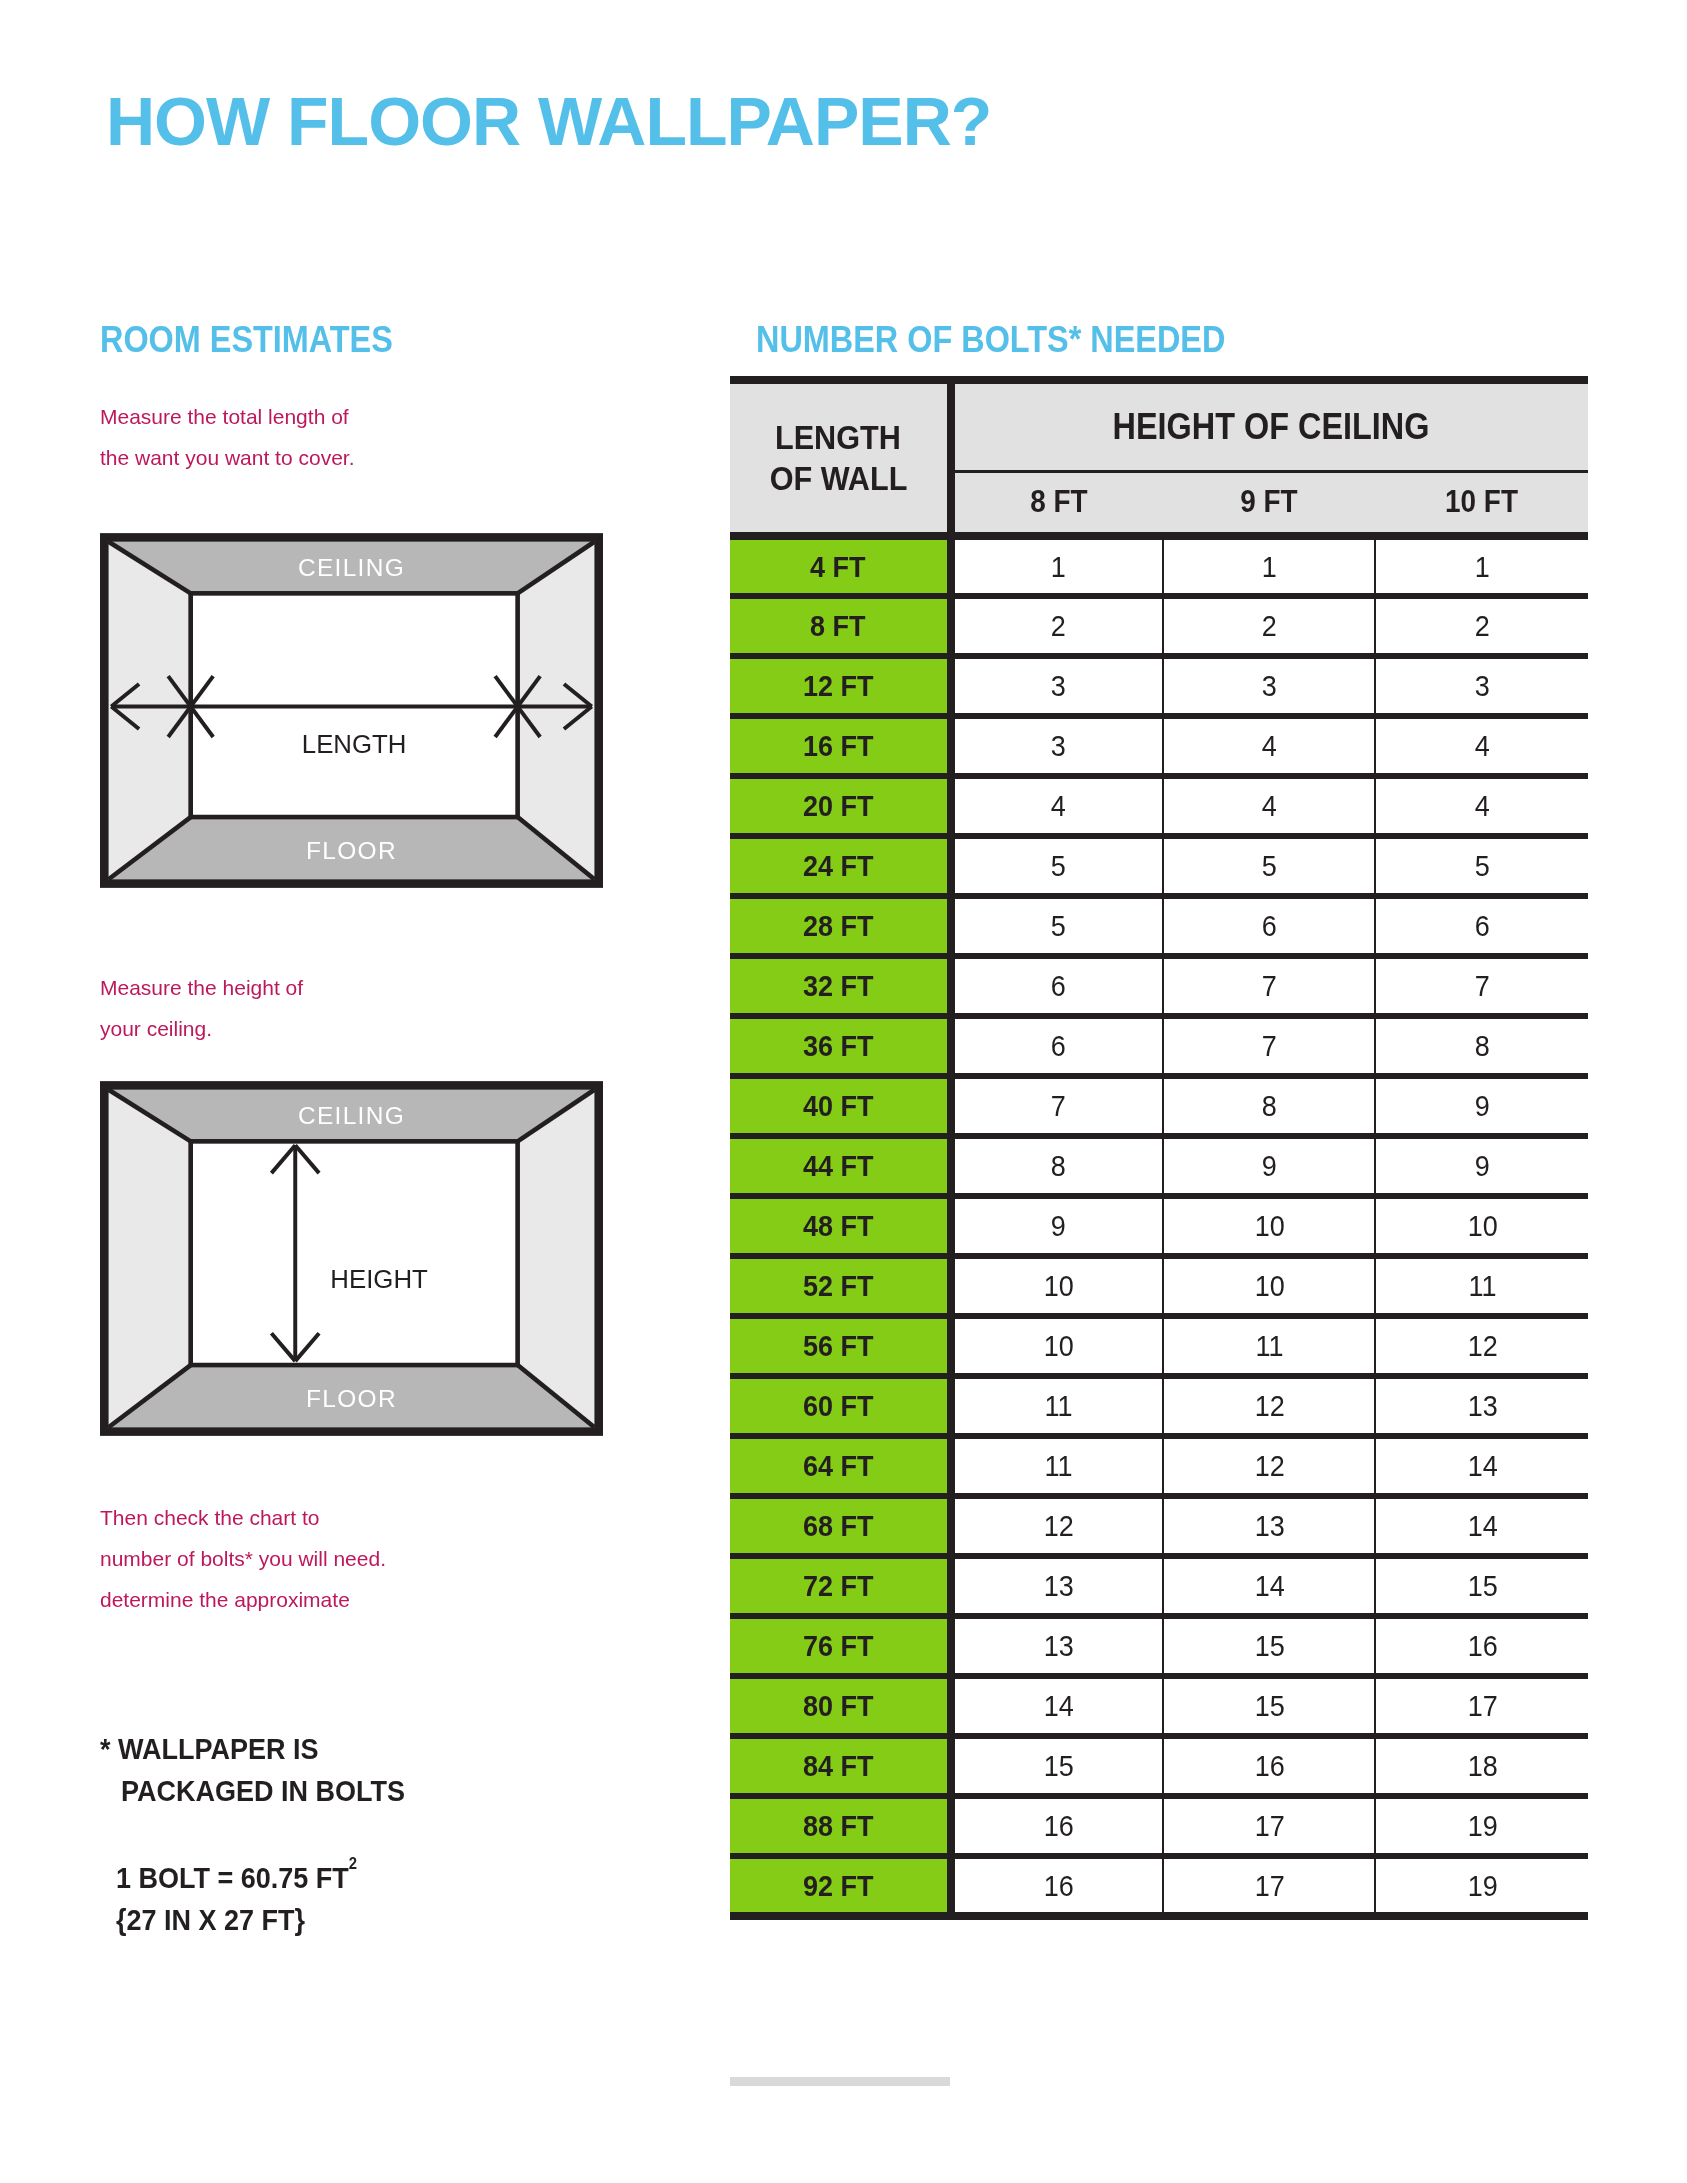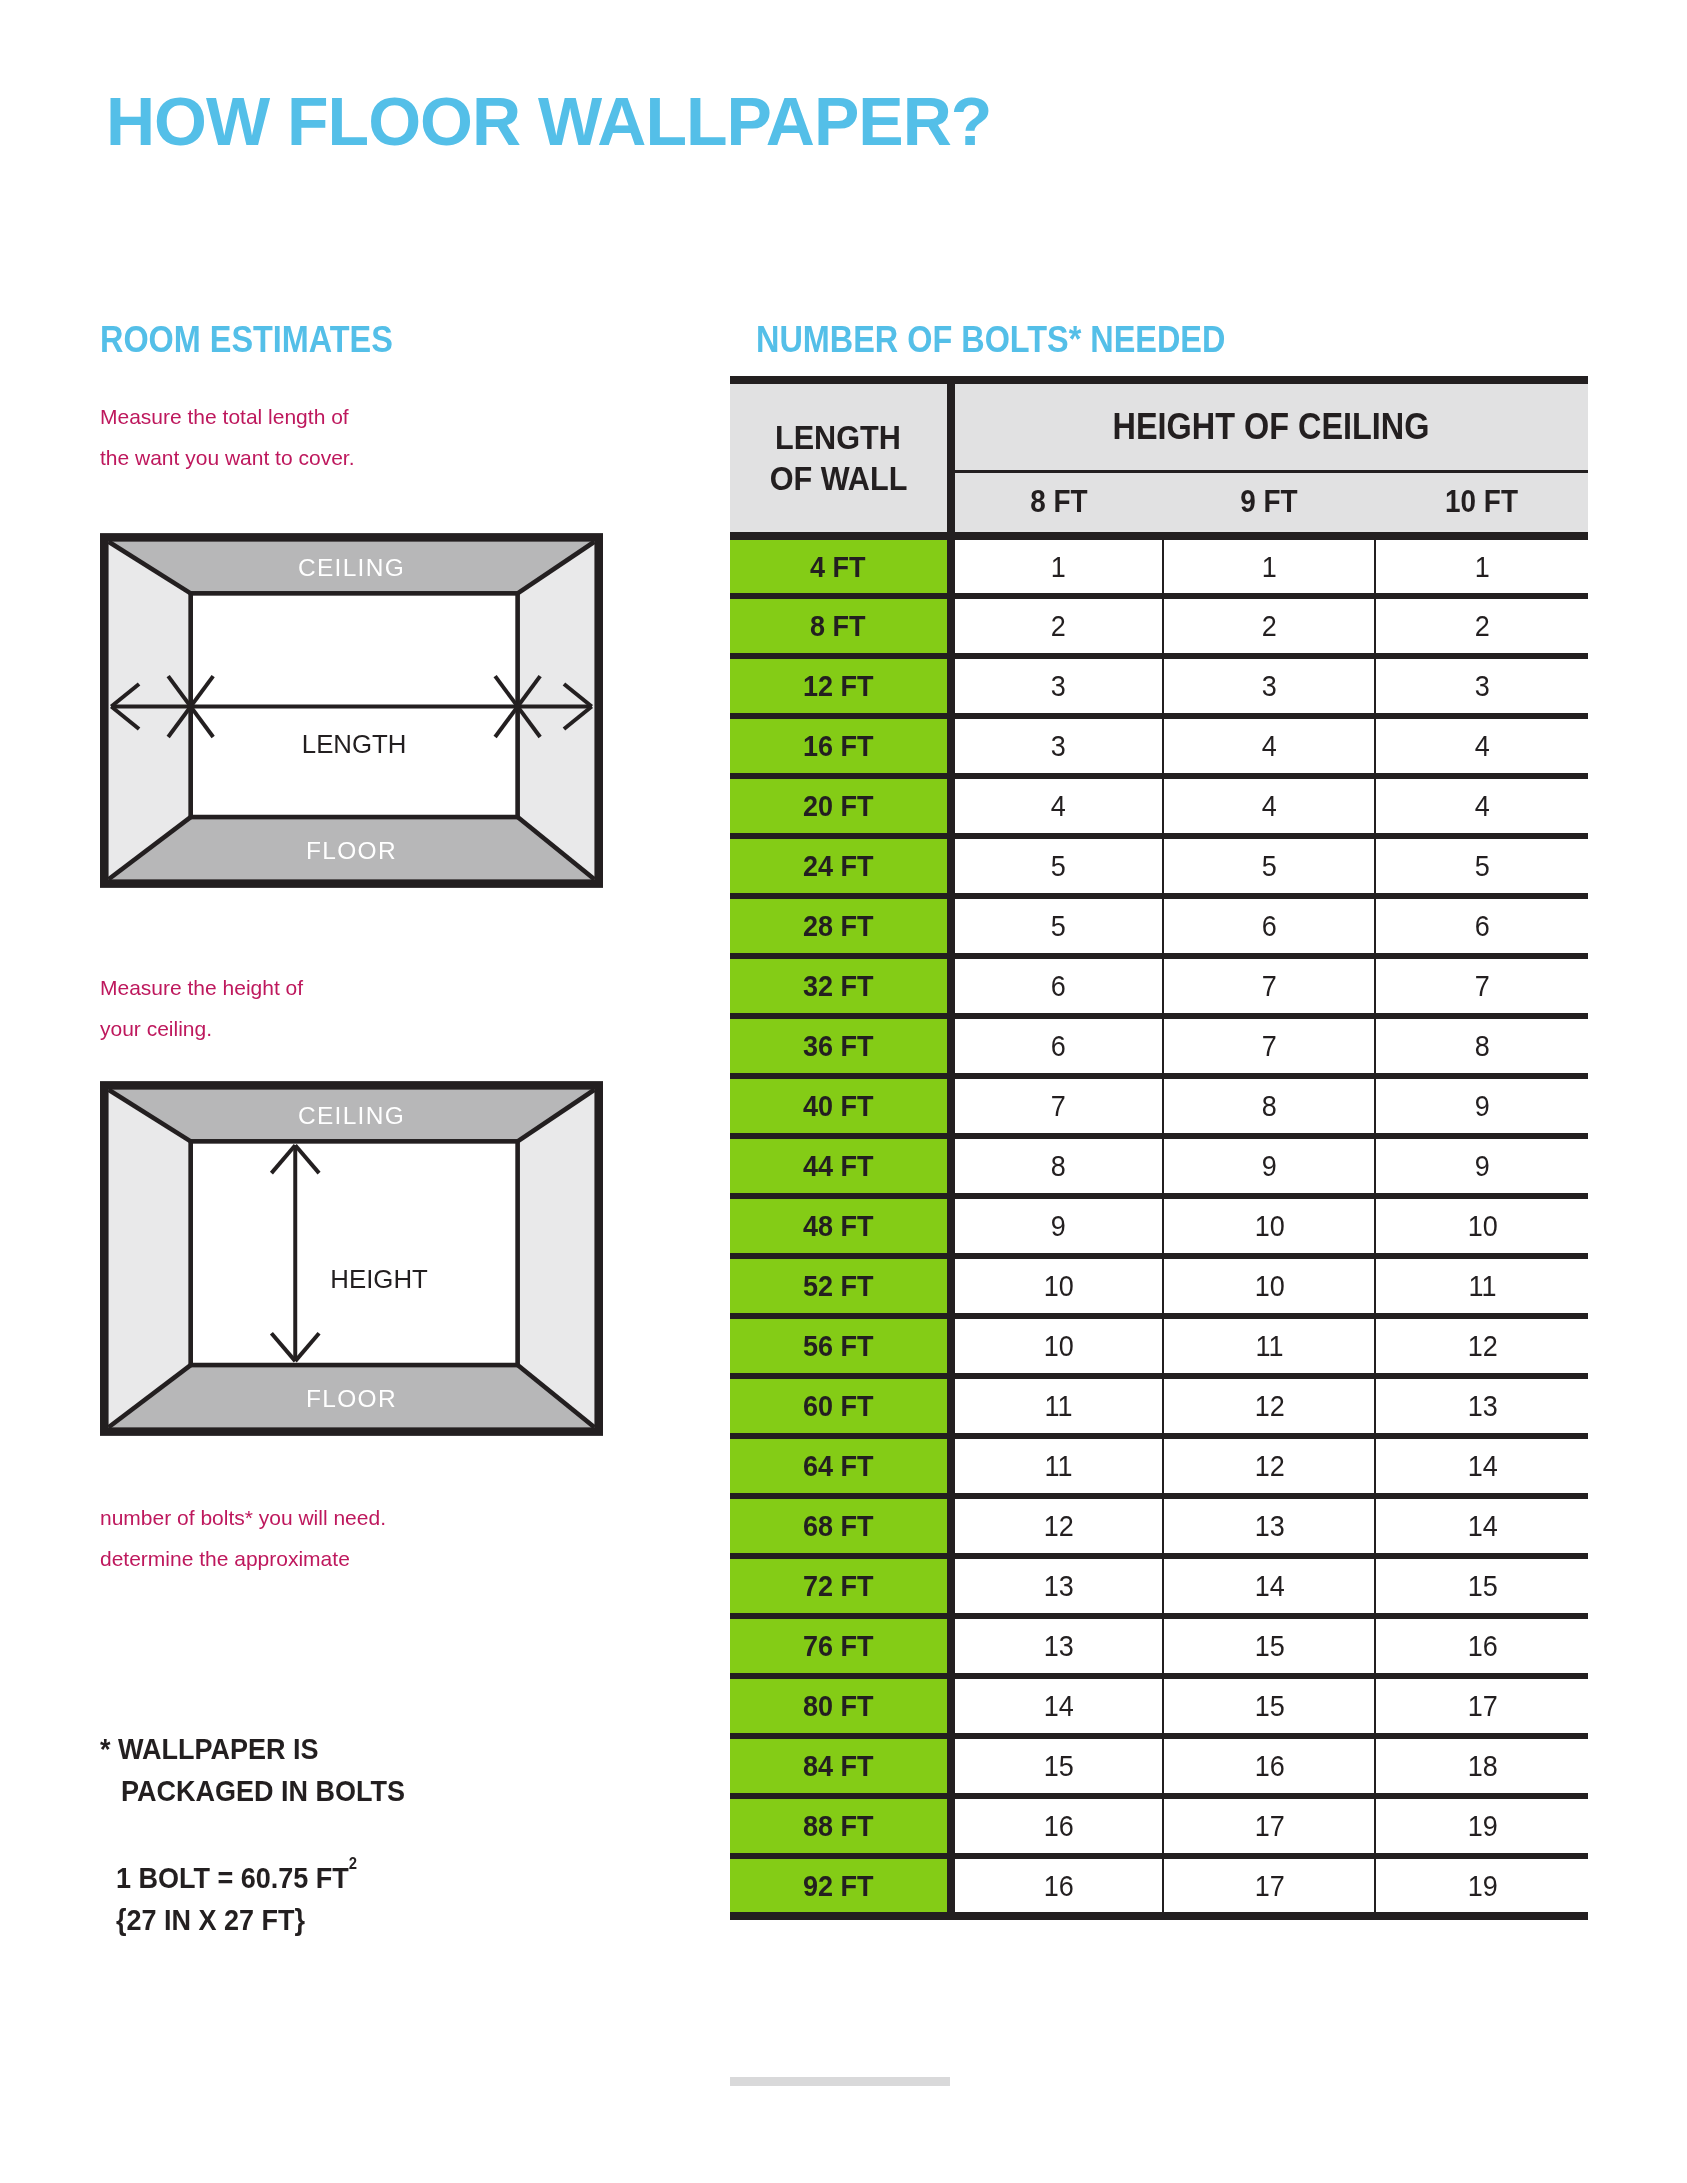--- a/index.html
+++ b/index.html
@@ -141,20 +141,21 @@
     <line x1="295" y1="97" x2="331" y2="139"></line>
     <line x1="295" y1="423" x2="259" y2="381"></line>
     <line x1="295" y1="423" x2="331" y2="381"></line>
   </g>
   <text class="room-label" x="380" y="65" text-anchor="middle">CEILING</text>
   <text class="room-label" x="380" y="492" text-anchor="middle">FLOOR</text>
   <text class="measure-label" x="348" y="312" text-anchor="start">HEIGHT</text>
 </svg>
 
 <div class="abs body-text" id="step3-text">
+  <div>Then check the chart to</div>
   <div>number of bolts* you will need.</div>
   <div>determine the approximate</div>
 </div>
 
 <div class="abs footnote">
   <div><span class="cxl">* WALLPAPER IS</span></div>
   <div class="indent"><span class="cxl">PACKAGED IN BOLTS</span></div>
 </div>
 
 <div class="abs bolt-info">

